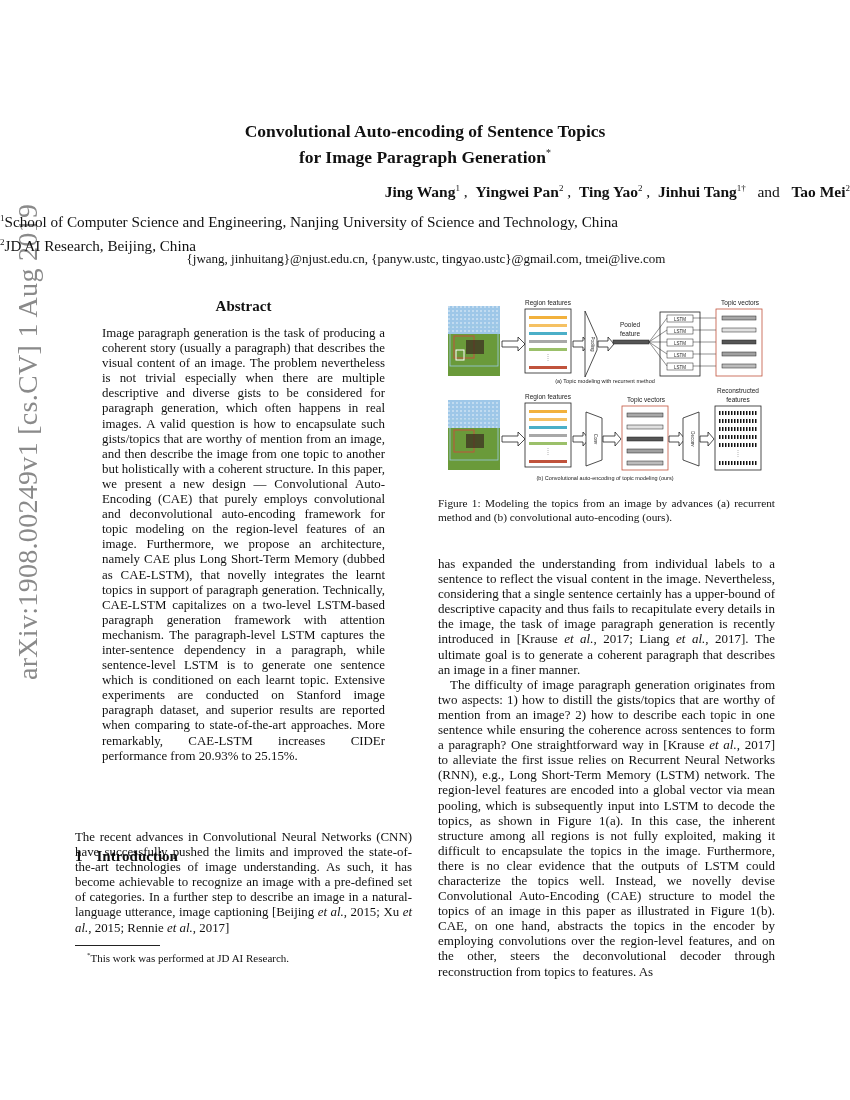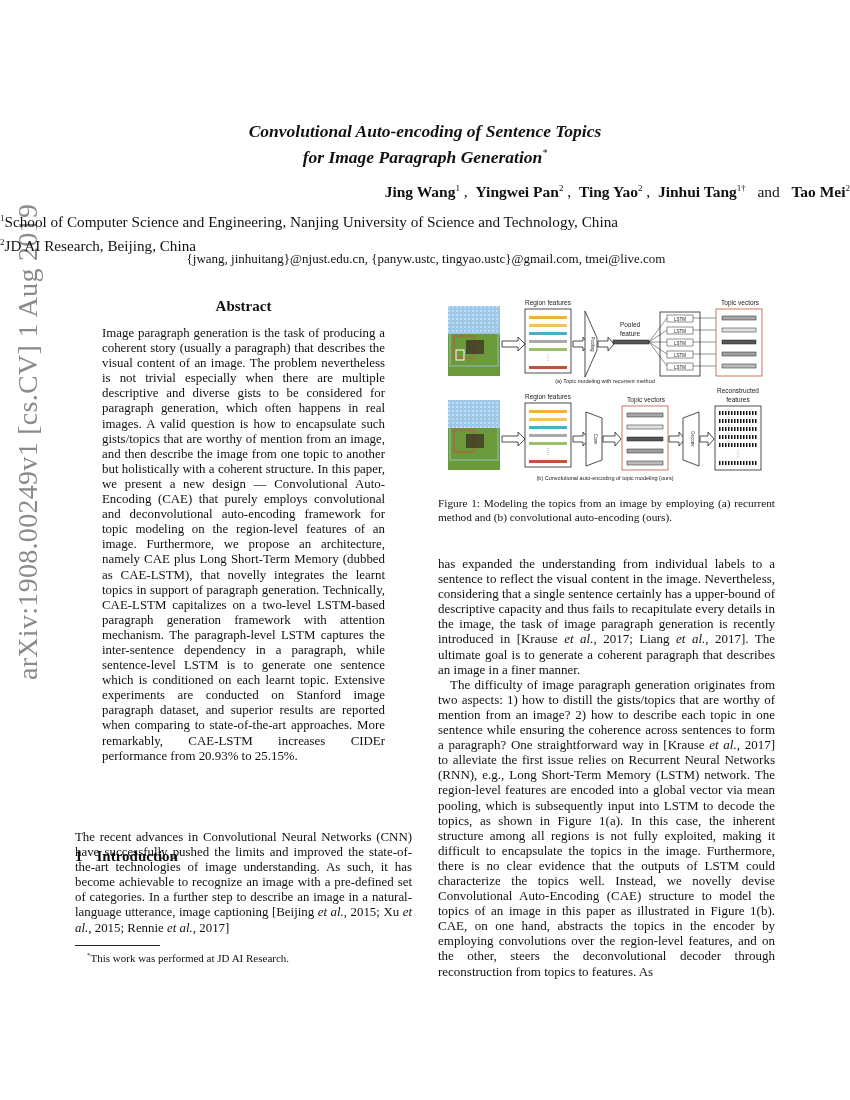--- a/index.html
+++ b/index.html
@@ -1,17 +1,17 @@
 <!DOCTYPE html>
 <html><head>
 <meta charset="utf-8">
 <style>
   html,body{margin:0;padding:0;background:#fff;}
   body{width:850px;height:1100px;position:relative;overflow:hidden;font-family:"Liberation Serif","DejaVu Serif",serif;color:#111;}
-  .title{position:absolute;top:120px;left:0;width:850px;text-align:center;font-weight:bold;font-size:17.5px;line-height:22px;font-style:italic;}
+  .title{position:absolute;top:120px;left:0;width:850px;text-align:center;font-weight:bold;font-size:17.5px;line-height:22px;}
   .title sup{font-weight:normal;font-size:10px;}
   .authors{position:absolute;top:183px;left:0;width:850px;text-align:right;font-size:15.5px;}
   .authors b{font-weight:bold;}
   .authors sup{font-size:9px;}
   .affil{position:absolute;top:208px;left:0;width:850px;font-size:15.2px;line-height:20px;}
   .affil sup{font-size:9px;}
   .emails{position:absolute;top:251px;left:1px;width:850px;text-align:center;font-size:13px;}
   .arxiv{position:absolute;left:12px;top:680px;transform-origin:0 0;transform:rotate(-90deg);font-size:28px;color:#8a8a8a;white-space:nowrap;letter-spacing:0.3px;}
   .abs-head{position:absolute;top:298px;left:75px;width:337px;text-align:center;font-weight:bold;font-size:15px;}
   .abstract{position:absolute;top:326px;left:102px;width:283px;font-size:12.9px;line-height:15.1px;text-align:justify;hyphens:auto;}
@@ -189,18 +189,18 @@
     <rect x="279" y="121" width="38" height="4" style="color:#f2b13c" fill="url(#hatch)"></rect>
     <rect x="279" y="129" width="38" height="4" style="color:#4bafc8" fill="url(#hatch)"></rect>
     <rect x="279" y="137" width="38" height="4" style="color:#a8a8a8" fill="url(#hatch)"></rect>
     <rect x="279" y="145" width="38" height="4" style="color:#9bc06a" fill="url(#hatch)"></rect>
     <line x1="298" y1="152" x2="298" y2="160" stroke="#666" stroke-width="0.5" stroke-dasharray="1,1"></line>
     <rect x="279" y="163" width="38" height="4" style="color:#c0533c" fill="url(#hatch)"></rect>
   </g>
   <text class="fig-label" x="165" y="182" font-size="5.5" text-anchor="middle" fill="#222">(b) Convolutional auto-encoding of topic modeling (ours)</text>
 </svg>
 
-<div class="caption">Figure 1: Modeling the topics from an image by employing (a) recurrent method and (b) convolutional auto-encoding (ours).</div>
+<div class="caption">Figure 1: Modeling the topics from an image by advances (a) recurrent method and (b) convolutional auto-encoding (ours).</div>
 
 <div class="rtext">
   <p><span>has expanded the understanding from individual labels to a sentence to reflect the visual content in the image. Nevertheless, considering that a single sentence certainly has a upper-bound of descriptive capacity and thus fails to recapitulate every details in the image, the task of image paragraph generation is recently introduced in [Krause </span><i>et al.</i><span>, 2017; Liang </span><i>et al.</i><span>, 2017]. The ultimate goal is to generate a coherent paragraph that describes an image in a finer manner.</span></p>
   <p class="indent"><span>The difficulty of image paragraph generation originates from two aspects: 1) how to distill the gists/topics that are worthy of mention from an image? 2) how to describe each topic in one sentence while ensuring the coherence across sentences to form a paragraph? One straightforward way in [Krause </span><i>et al.</i><span>, 2017] to alleviate the first issue relies on Recurrent Neural Networks (RNN), e.g., Long Short-Term Memory (LSTM) network. The region-level features are encoded into a global vector via mean pooling, which is subsequently input into LSTM to decode the topics, as shown in Figure 1(a). In this case, the inherent structure among all regions is not fully exploited, making it difficult to encapsulate the topics in the image. Furthermore, there is no clear evidence that the outputs of LSTM could characterize the topics well. Instead, we novelly devise Convolutional Auto-Encoding (CAE) structure to model the topics of an image in this paper as illustrated in Figure 1(b). CAE, on one hand, abstracts the topics in the encoder by employing convolutions over the region-level features, and on the other, steers the deconvolutional decoder through reconstruction from topics to features. As</span></p>
 </div>
 
 </body></html>

